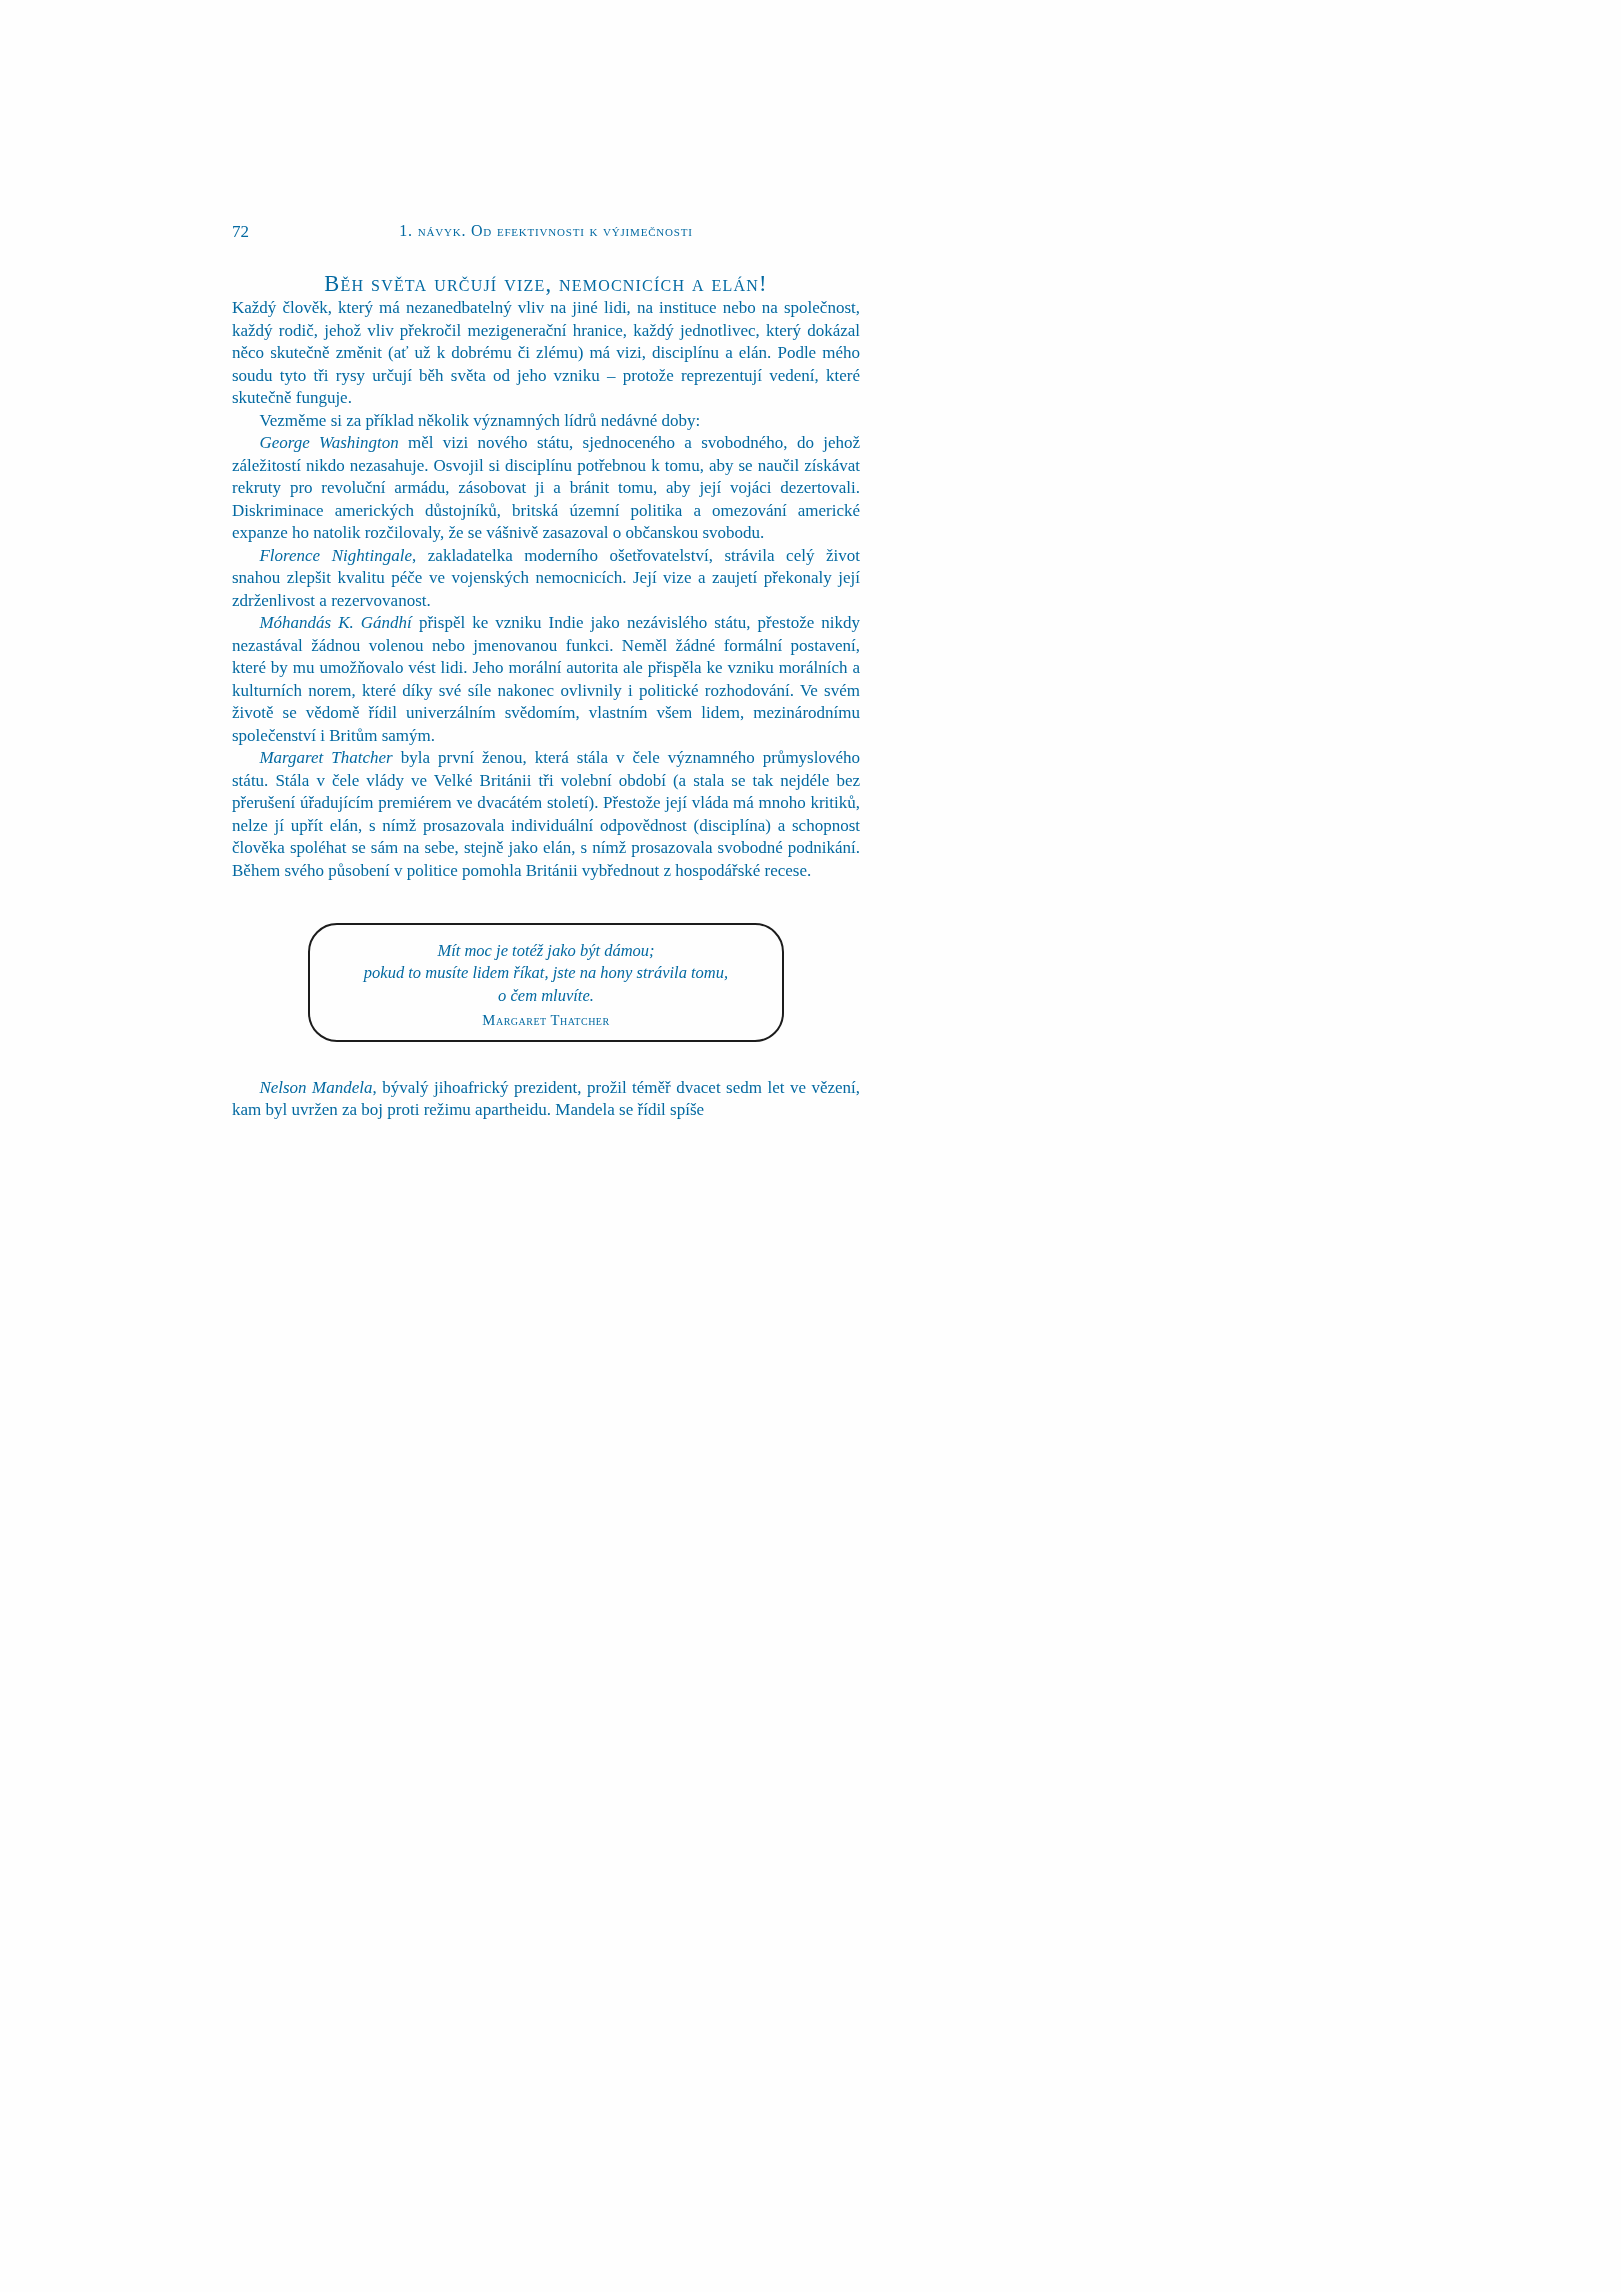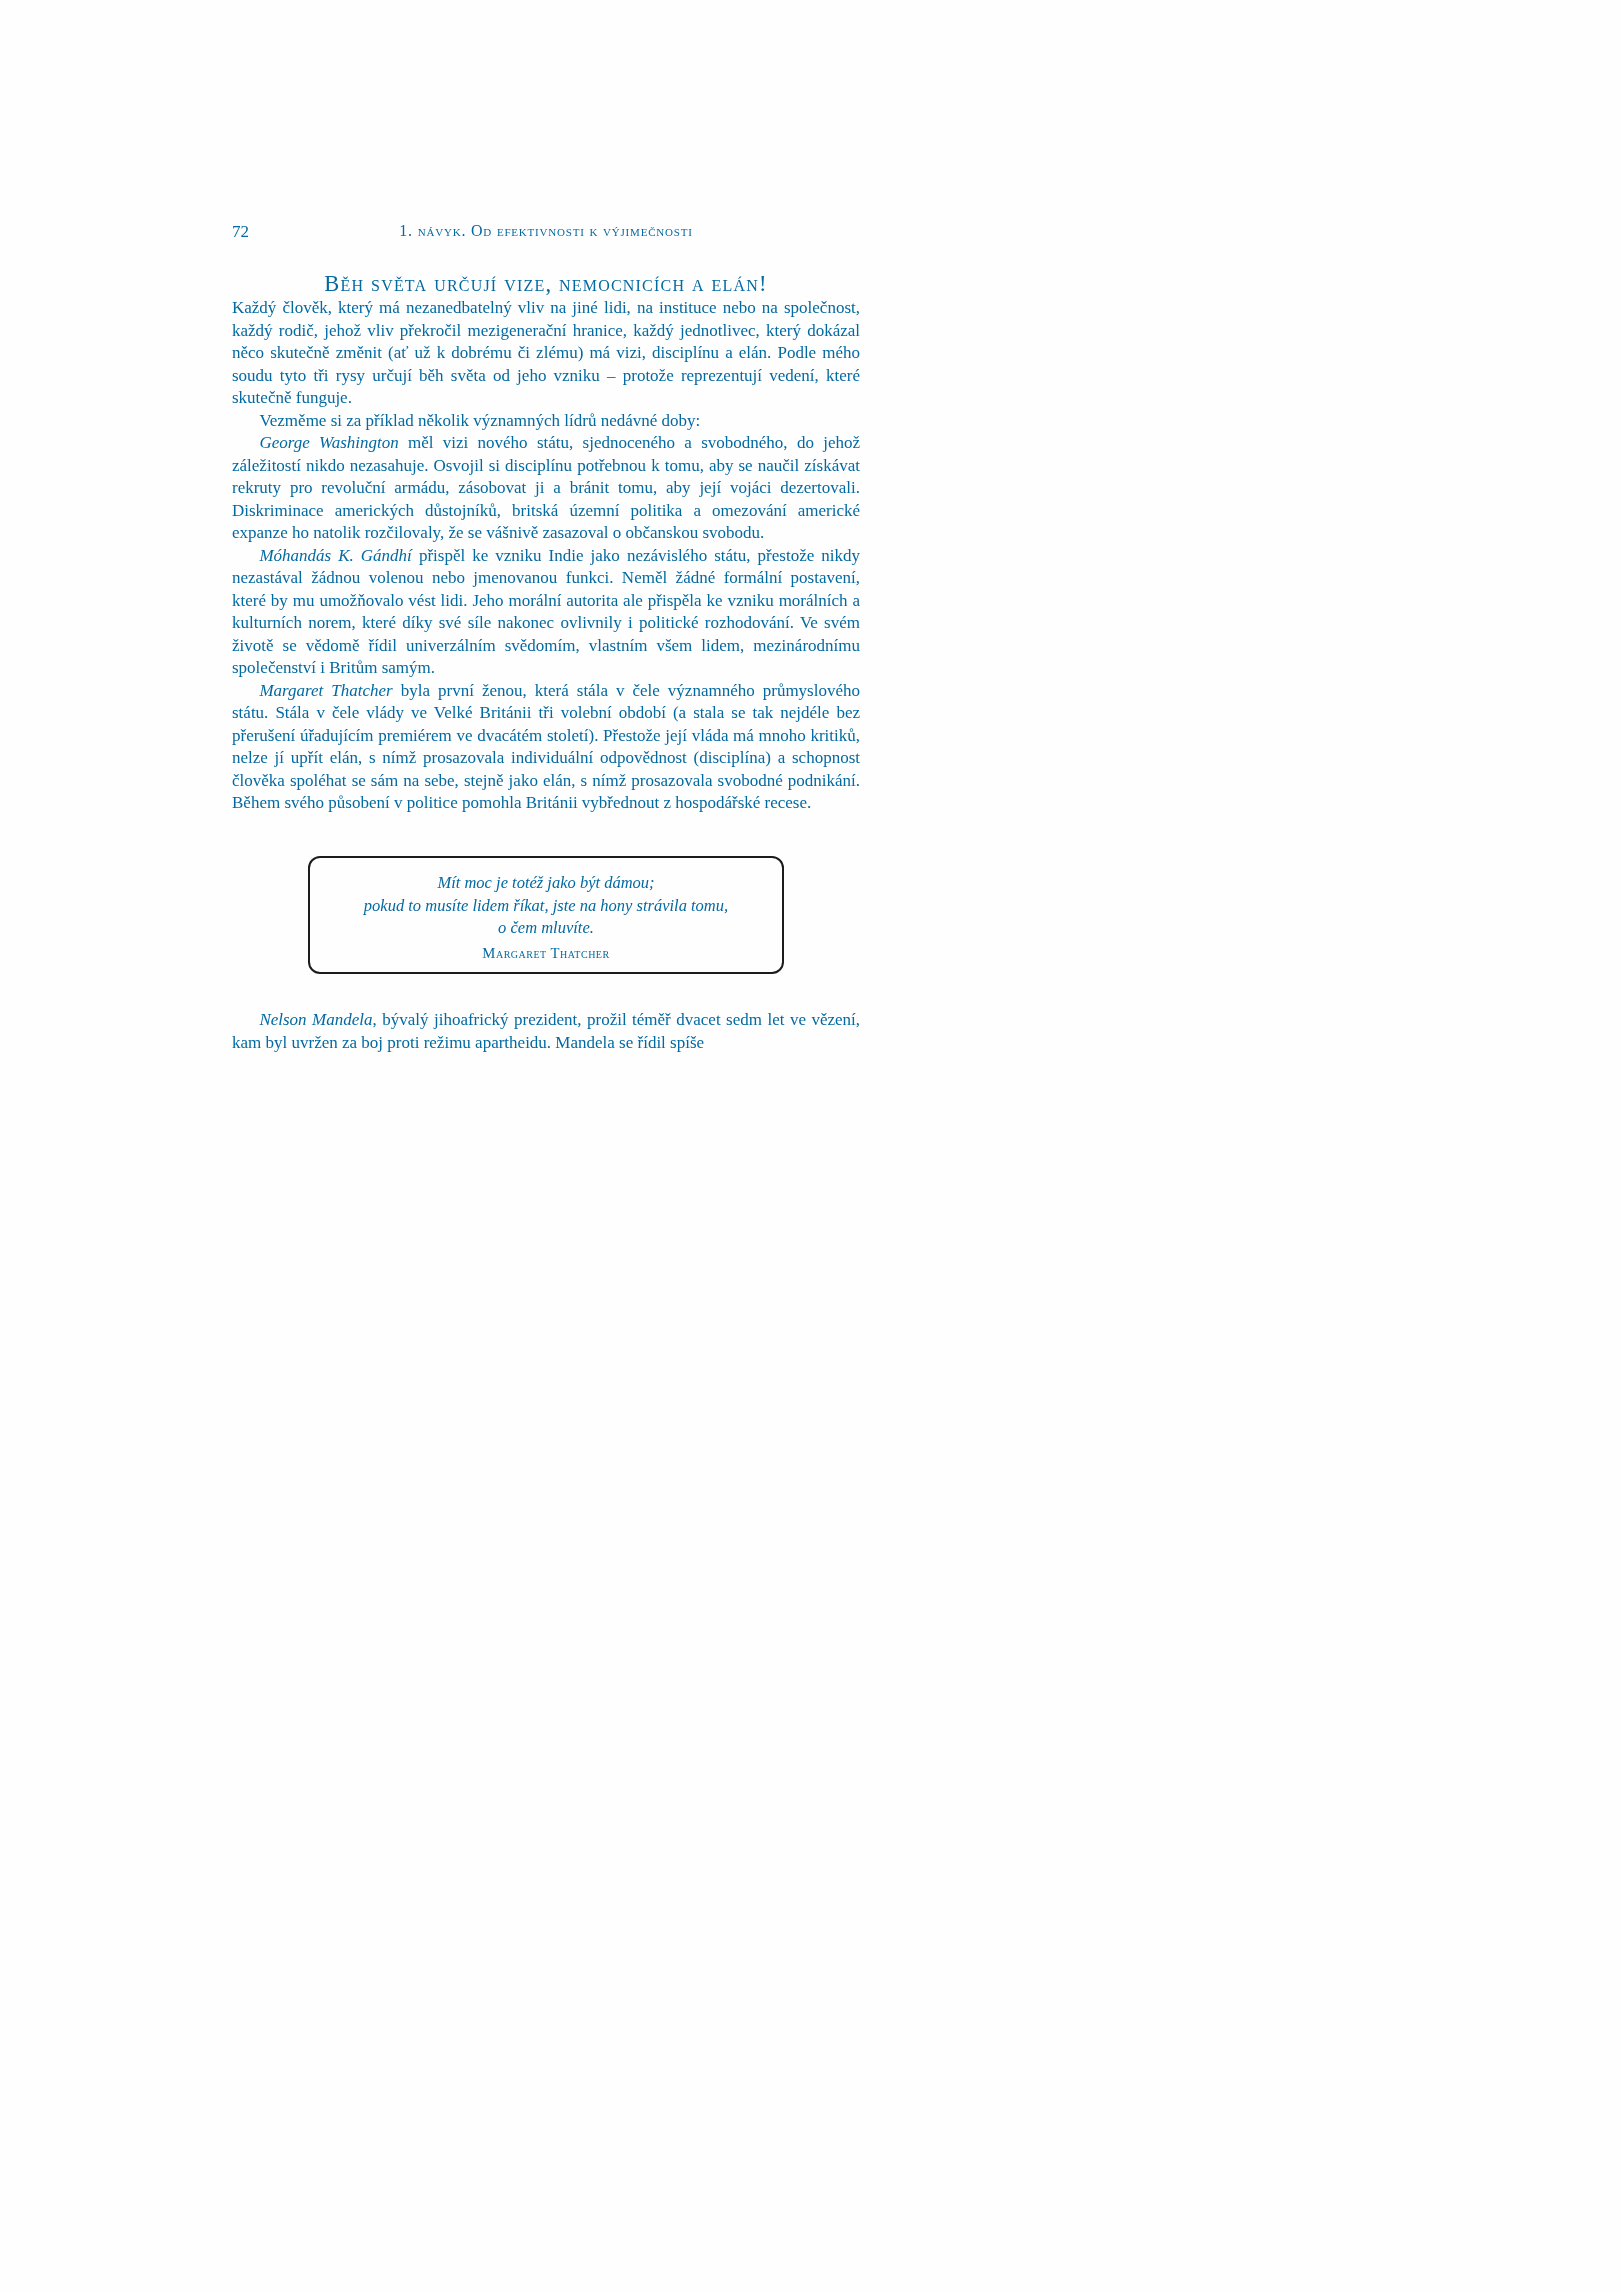--- a/index.html
+++ b/index.html
@@ -61,21 +61,21 @@
     text-indent: 27.4px;
   }
   .body-text em, .quote-line {
     font-style: italic;
   }
   .quote-box {
     box-sizing: border-box;
     margin: 41px auto 0 auto;
     width: 476px;
     border: 2px solid #1c1c1c;
-    border-radius: 12px;
+    border-radius: 29px;
     padding: 14.7px 7.8px 10.8px 7.8px;
     text-align: center;
   }
   .quote-line {
     margin: 0;
     font-size: 16.5px;
     line-height: 22.5px;
   }
   .quote-attribution {
     margin: 4.9px 0 0 0;
@@ -97,20 +97,21 @@
       <span class="page-number">72</span>
       <span class="chapter-running-title">1. návyk. Od efektivnosti k výjimečnosti</span>
     </div>
 
     <h1 class="section-title">Běh světa určují vize, nemocnicích a elán!</h1>
 
     <div class="body-text">
         <p>Každý člověk, který má nezanedbatelný vliv na jiné lidi, na instituce nebo na společnost, každý rodič, jehož vliv překročil mezigenerační hranice, každý jednotlivec, který dokázal něco skutečně změnit (ať už k dobrému či zlému) má vizi, disciplínu a elán. Podle mého soudu tyto tři rysy určují běh světa od jeho vzniku – protože reprezentují vedení, které skutečně funguje.</p>
         <p class="indent">Vezměme si za příklad několik významných lídrů nedávné doby:</p>
         <p class="indent"><em>George Washington</em> měl vizi nového státu, sjednoceného a svobodného, do jehož záležitostí nikdo nezasahuje. Osvojil si disciplínu potřebnou k tomu, aby se naučil získávat rekruty pro revoluční armádu, zásobovat ji a bránit tomu, aby její vojáci dezertovali. Diskriminace amerických důstojníků, britská územní politika a omezování americké expanze ho natolik rozčilovaly, že se vášnivě zasazoval o občanskou svobodu.</p>
+        <p class="indent"><em>Florence Nightingale</em>, zakladatelka moderního ošetřovatelství, strávila celý život snahou zlepšit kvalitu péče ve vojenských nemocnicích. Její vize a zaujetí překonaly její zdrženlivost a rezervovanost.</p>
         <p class="indent"><em>Móhandás K. Gándhí</em> přispěl ke vzniku Indie jako nezávislého státu, přestože nikdy nezastával žádnou volenou nebo jmenovanou funkci. Neměl žádné formální postavení, které by mu umožňovalo vést lidi. Jeho morální autorita ale přispěla ke vzniku morálních a kulturních norem, které díky své síle nakonec ovlivnily i politické rozhodování. Ve svém životě se vědomě řídil univerzálním svědomím, vlastním všem lidem, mezinárodnímu společenství i Britům samým.</p>
         <p class="indent"><em>Margaret Thatcher</em> byla první ženou, která stála v čele významného průmyslového státu. Stála v čele vlády ve Velké Británii tři volební období (a stala se tak nejdéle bez přerušení úřadujícím premiérem ve dvacátém století). Přestože její vláda má mnoho kritiků, nelze jí upřít elán, s nímž prosazovala individuální odpovědnost (disciplína) a schopnost člověka spoléhat se sám na sebe, stejně jako elán, s nímž prosazovala svobodné podnikání. Během svého působení v politice pomohla Británii vybřednout z hospodářské recese.</p>
       </div>
 
     <div class="quote-box">
       <p class="quote-line">Mít moc je totéž jako být dámou;</p>
       <p class="quote-line">pokud to musíte lidem říkat, jste na hony strávila tomu,</p>
       <p class="quote-line">o čem mluvíte.</p>
       <p class="quote-attribution">Margaret Thatcher</p>
     </div>

